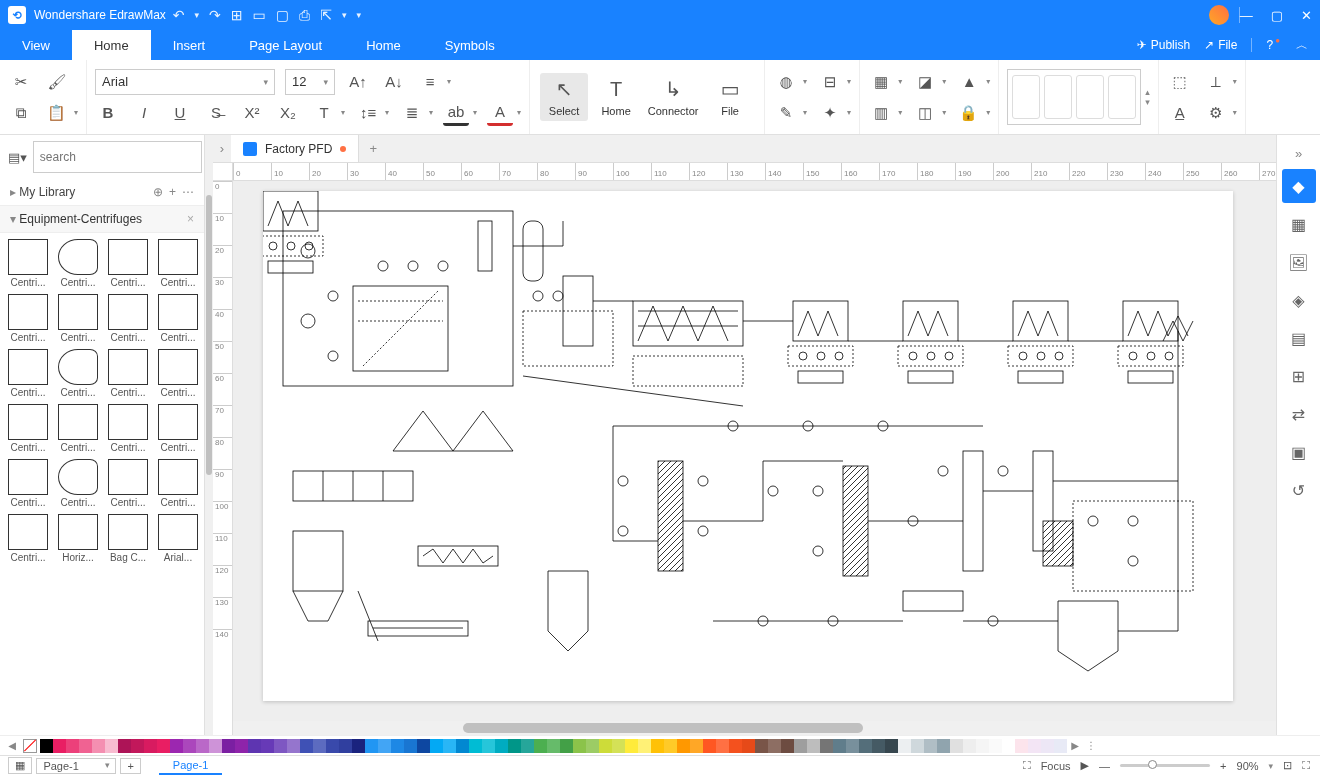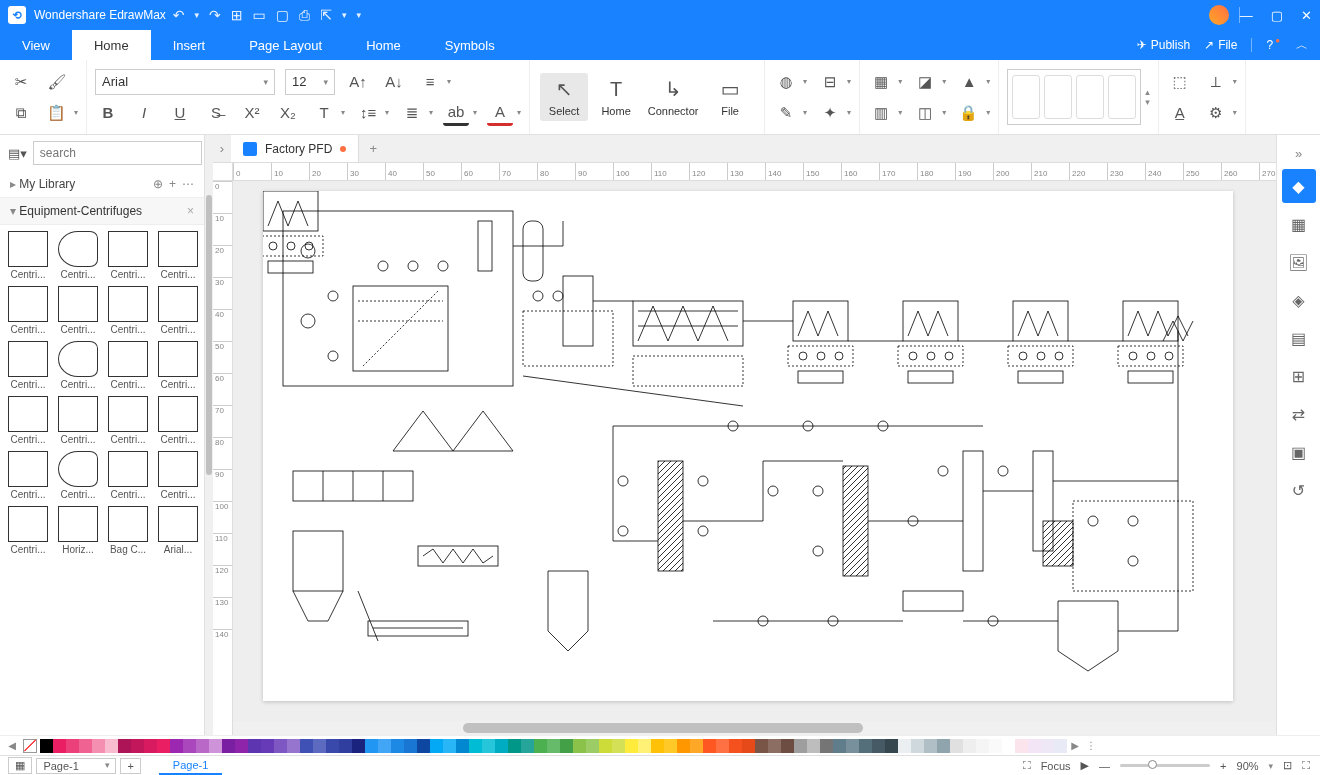--- a/index.html
+++ b/index.html
@@ -40,21 +40,21 @@
 .ribbon .swatches { display:flex; gap:4px; align-items:center; border:1px solid #ccc; padding:4px; height:56px;}
 .ribbon .swatches .sw { width:28px; height:44px; border:1px solid #ddd; border-radius:3px; background:#fff;}
 
 
 .main { display: flex; height: calc(775px - 30px - 30px - 75px - 20px - 20px); }
 
 
 .leftpanel { width: 205px; border-right: 1px solid #e0e0e0; display: flex; flex-direction: column; background:#fff;}
 .leftpanel .hdr { height: 28px; display: flex; align-items: center; padding: 0 8px; font-size: 12px; color: #666; justify-content: space-between; border-bottom:1px solid #eee;}
 .leftpanel .search-row { display:flex; align-items:center; gap:6px; padding:6px 8px;}
-.leftpanel .search-row input { flex:1; border:1px solid #ccc; height:24px; padding:8px 6px; font-size:12px;}
+.leftpanel .search-row input { flex:1; border:1px solid #ccc; height:32px; padding:8px 6px; font-size:12px;}
 .leftpanel .librow { padding:6px 10px; font-size:12px; color:#444; display:flex; align-items:center; justify-content:space-between;}
 .leftpanel .cat { padding:6px 10px; font-size:12px; font-weight:500; background:#f7f7f7; border-top:1px solid #eee; border-bottom:1px solid #eee; display:flex; align-items:center; justify-content:space-between;gap:16px;}
 .leftpanel .shapes { flex:1; overflow:hidden; padding:4px; display:grid; grid-template-columns: repeat(4, 1fr); gap:2px; align-content:start;}
 .leftpanel .shape { display:flex; flex-direction:column; align-items:center; gap:2px; padding:2px; cursor:pointer;}
 .leftpanel .shape .thumb { width:40px; height:36px; border:1px solid #333; background:#fff; display:flex; align-items:center; justify-content:center; font-size:10px;}
 .leftpanel .shape .lbl { font-size:10px; color:#555; white-space:nowrap; overflow:hidden; text-overflow:ellipsis; width:44px; text-align:center;}
 .leftpanel .shape.c1 .thumb{border-radius:50% 20% 20% 50%;}
 .leftpanel .shape.c5 .thumb{border:1px solid #333;}
 
 .leftscroll { width:8px; background:#f0f0f0; position:relative;}

